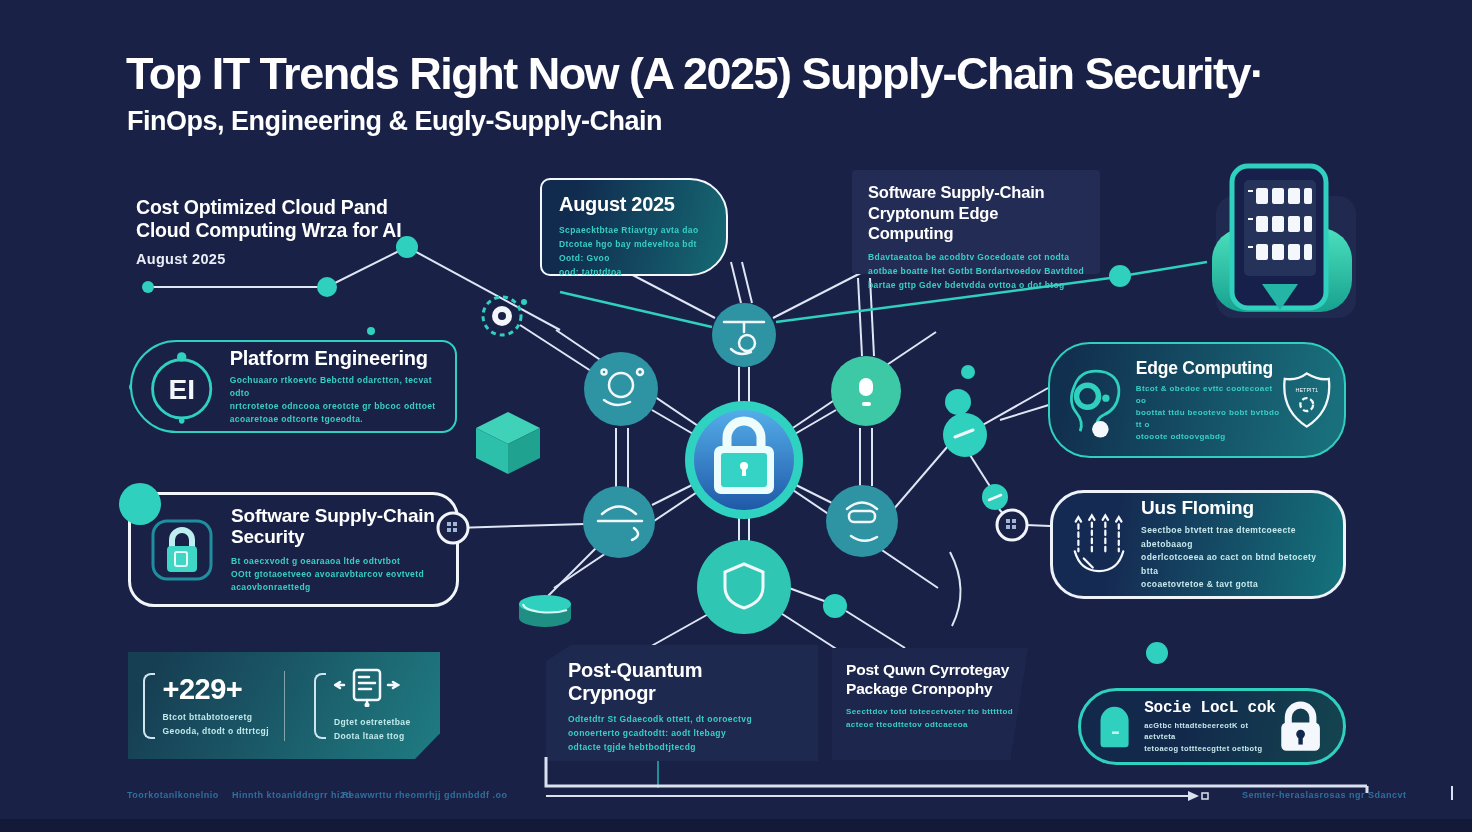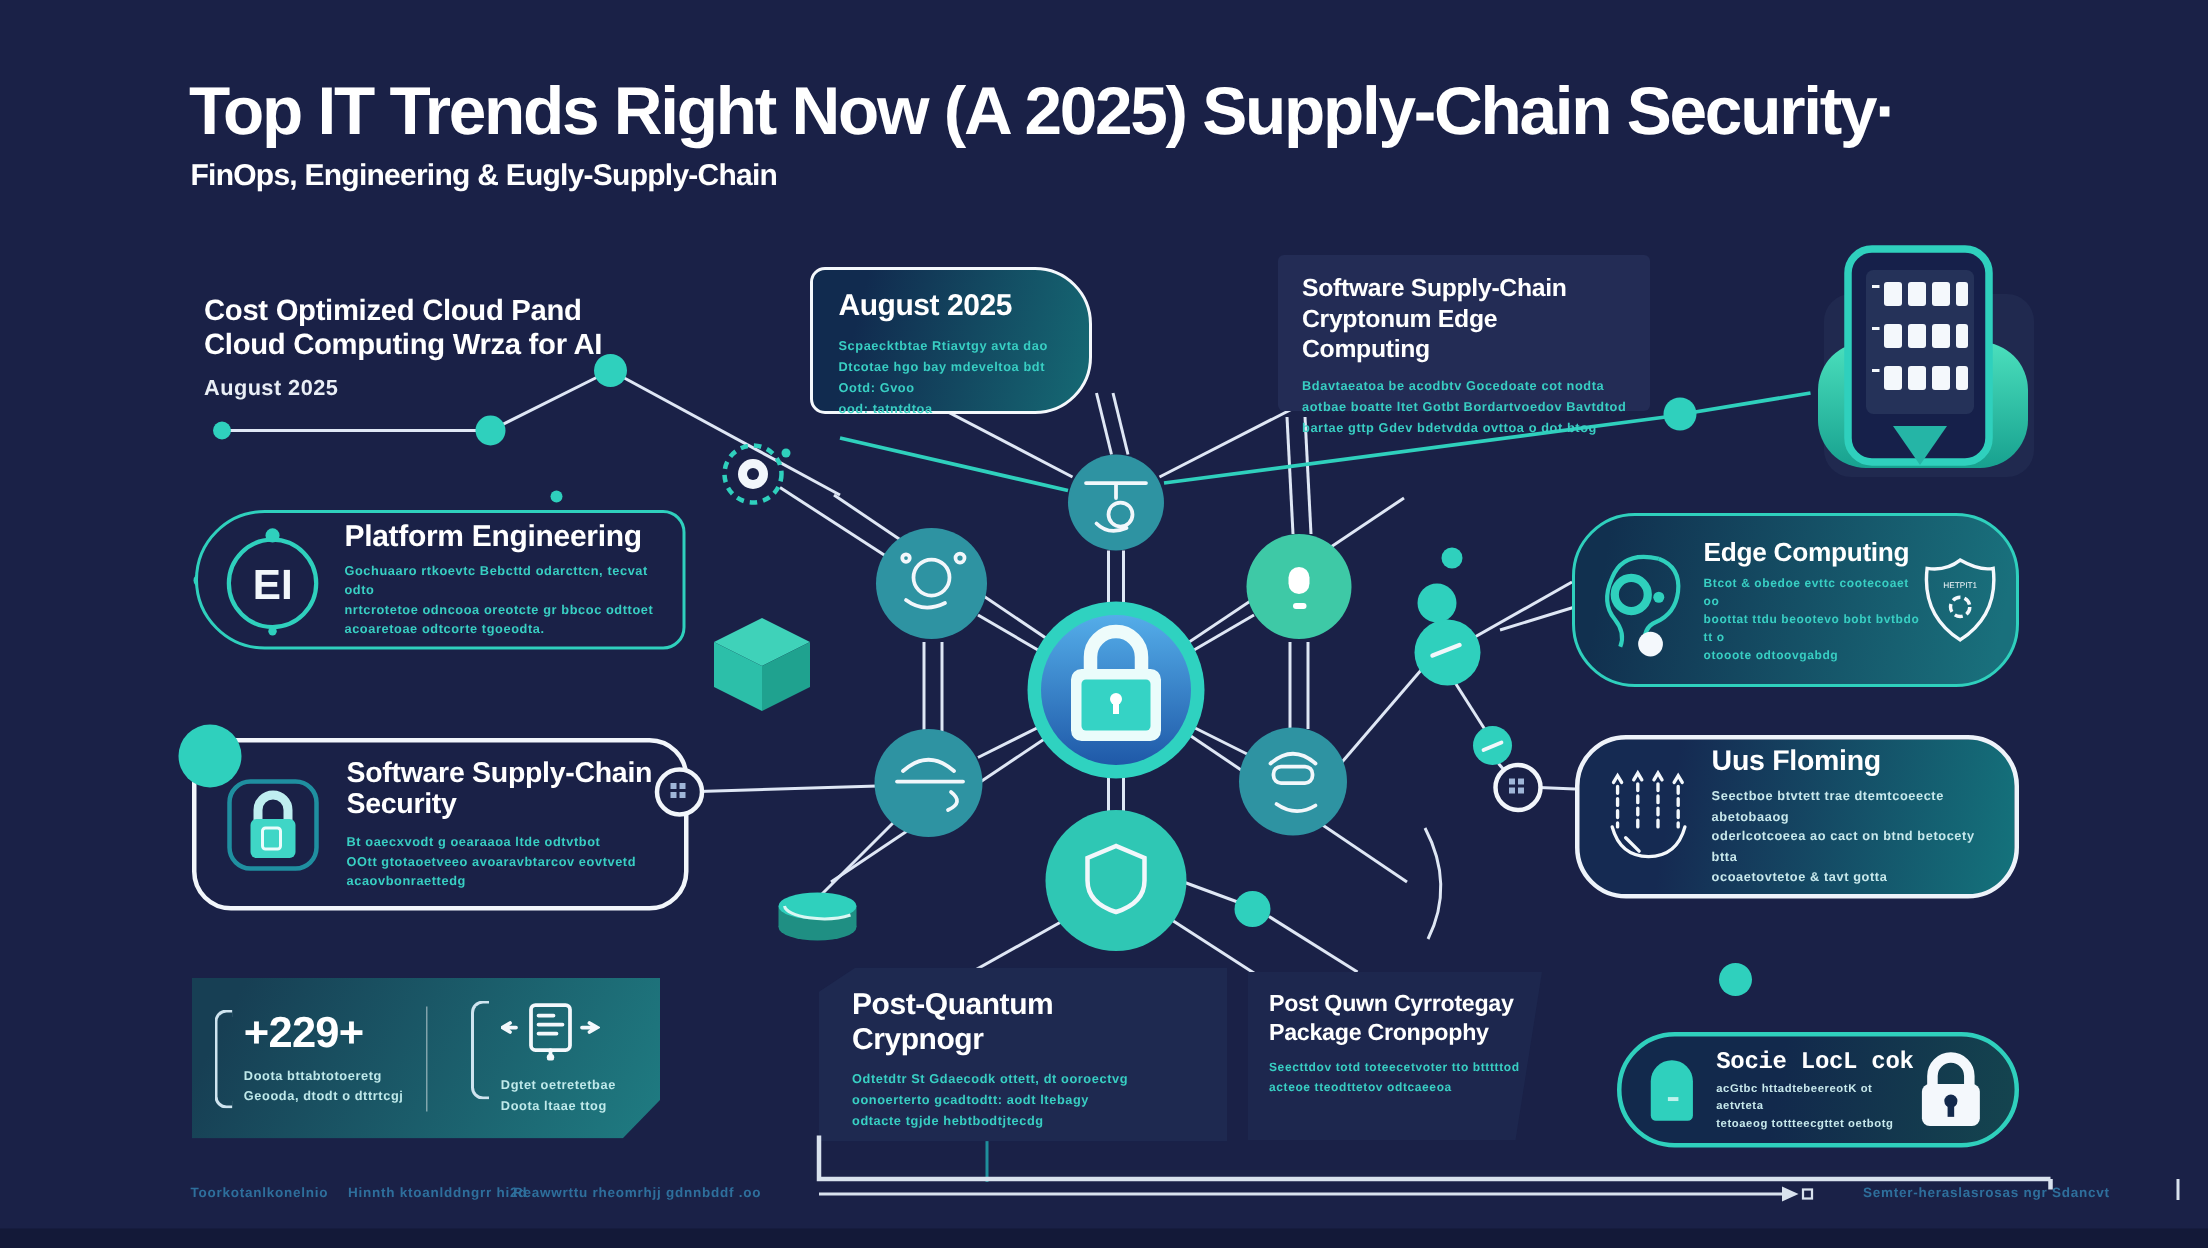--- a/index.html
+++ b/index.html
@@ -10,21 +10,21 @@
     color:#fff;
   }
   .abs{position:absolute;}
   svg.layer{position:absolute;left:0;top:0;pointer-events:none;}
   .under{z-index:1;}
   .panels{z-index:2;}
   .over{z-index:3;}
 
   
   .title{left:126px;top:48px;font-size:45px;font-weight:bold;letter-spacing:-1.5px;white-space:nowrap;}
-  .subtitle{left:127px;top:106px;font-size:20px;font-weight:bold;letter-spacing:-0.5px;}
+  .subtitle{left:127px;top:106px;font-size:27px;font-weight:bold;letter-spacing:-0.5px;}
 
   
   .garble{color:#38cfc3;font-size:9px;font-weight:bold;letter-spacing:.4px;line-height:1.65;}
   .garble.light{color:#c8e9ec;}
   .ptitle{color:#fff;font-weight:bold;}
 
   
   .panel{position:absolute;box-sizing:border-box;z-index:2;}
 
   .cost-block{left:136px;top:196px;width:340px;}
@@ -73,21 +73,21 @@
     background:linear-gradient(100deg,#152a52 22%,#14737c 100%);
     display:flex;align-items:center;padding:0 14px 0 20px;}
   .uus-panel .txt{margin-left:16px;}
   .uus-panel .ptitle{font-size:19px;letter-spacing:-0.2px;}
   .uus-panel .garble{margin-top:5px;font-size:8.5px;line-height:1.6;}
 
   .stats-panel{left:128px;top:652px;width:312px;height:107px;
     background:linear-gradient(118deg,#173f54 10%,#1f7c82 100%);
     clip-path:polygon(0 0,100% 0,100% 76%,92% 100%,0 100%);
     display:flex;align-items:center;}
-  .stat-half{flex:1;display:flex;align-items:flex-start;justify-content:center;gap:8px;}
+  .stat-half{flex:1;display:flex;align-items:center;justify-content:center;gap:8px;}
   .stat-bracket{width:10px;height:62px;border:2px solid #cfe4ef;border-right:none;
     border-radius:8px 0 0 8px;}
   .stat-divider{width:1px;height:70px;background:rgba(255,255,255,.45);}
   .stat-value{font-size:29px;font-weight:bold;color:#fff;letter-spacing:-0.5px;}
   .stat-cap{font-size:8.5px;font-weight:bold;color:#bfe9ea;letter-spacing:.4px;line-height:1.6;margin-top:5px;}
 
   .pqleft-panel{left:546px;top:645px;width:272px;height:116px;background:#1e2950;
     clip-path:polygon(9% 0,100% 0,100% 100%,0 100%,0 14%);
     padding:14px 16px 0 22px;box-sizing:border-box;}
   .pqleft-panel .ptitle{font-size:20px;line-height:1.15;letter-spacing:-0.3px;}
@@ -397,21 +397,21 @@
       </div>
     </div>
   </div>
 
   <div class="panel stats-panel">
     <div class="stat-half">
       <div class="stat-bracket"></div>
       <div>
         <div class="stat-value">+229+</div>
         <div class="stat-cap">
-          <div>Doota bttabtotoeretg</div>
+          <div>Btcot bttabtotoeretg</div>
           <div>Geooda, dtodt o dttrtcgj</div>
         </div>
       </div>
     </div>
     <div class="stat-divider"></div>
     <div class="stat-half">
       <div class="stat-bracket"></div>
       <div>
         <svg width="66" height="40" viewBox="0 0 66 40">
           <g stroke="#f4f8fc" stroke-width="2.5" fill="none" stroke-linecap="round">

